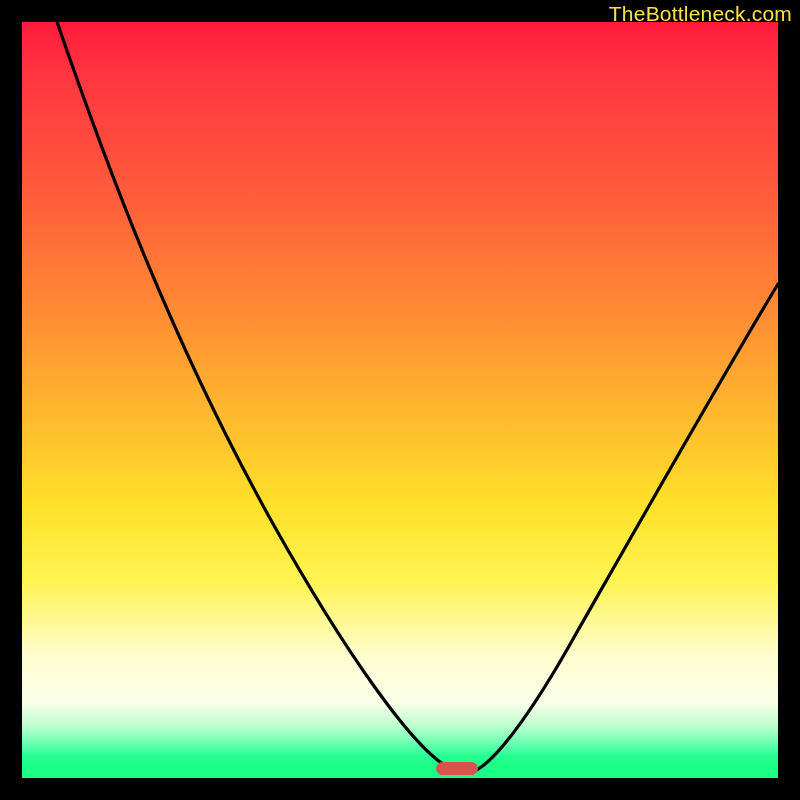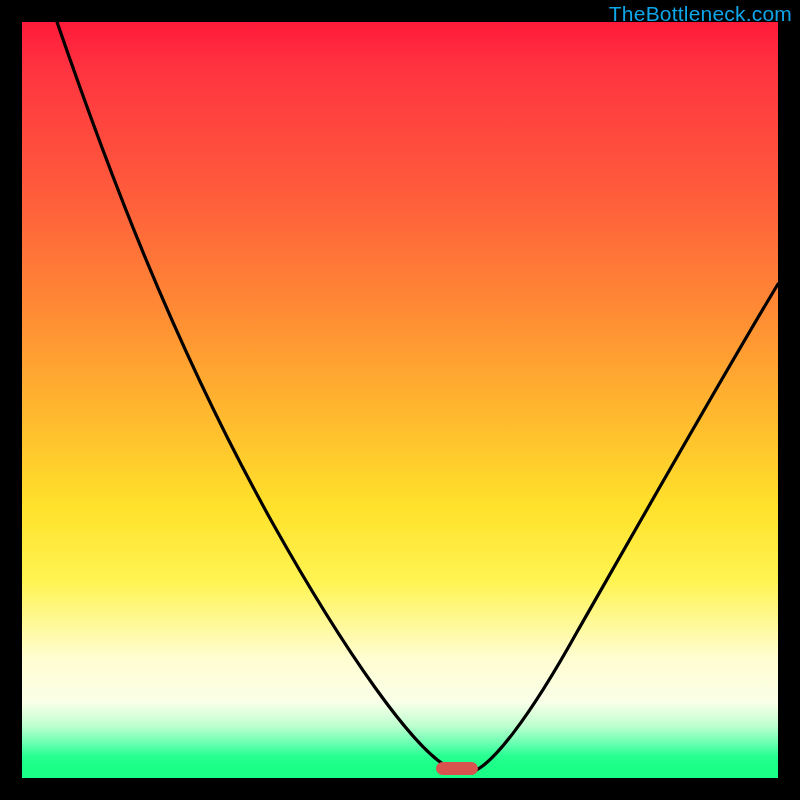--- a/index.html
+++ b/index.html
@@ -41,21 +41,21 @@
       #66ffb0 95.5%,
       #2bff93 97%,
       #1cff88 98.2%,
       #19ff85 100%
     );
   }
   .attr {
     position: absolute;
     top: 2px;
     right: 8px;
-    color: #0ea5e9;
+    color: #fde047;
     font-size: 21px;
     letter-spacing: 0.2px;
     font-weight: 500;
   }
   
   svg.curve {
     position: absolute;
     left: 22px;
     top: 22px;
     width: 756px;

